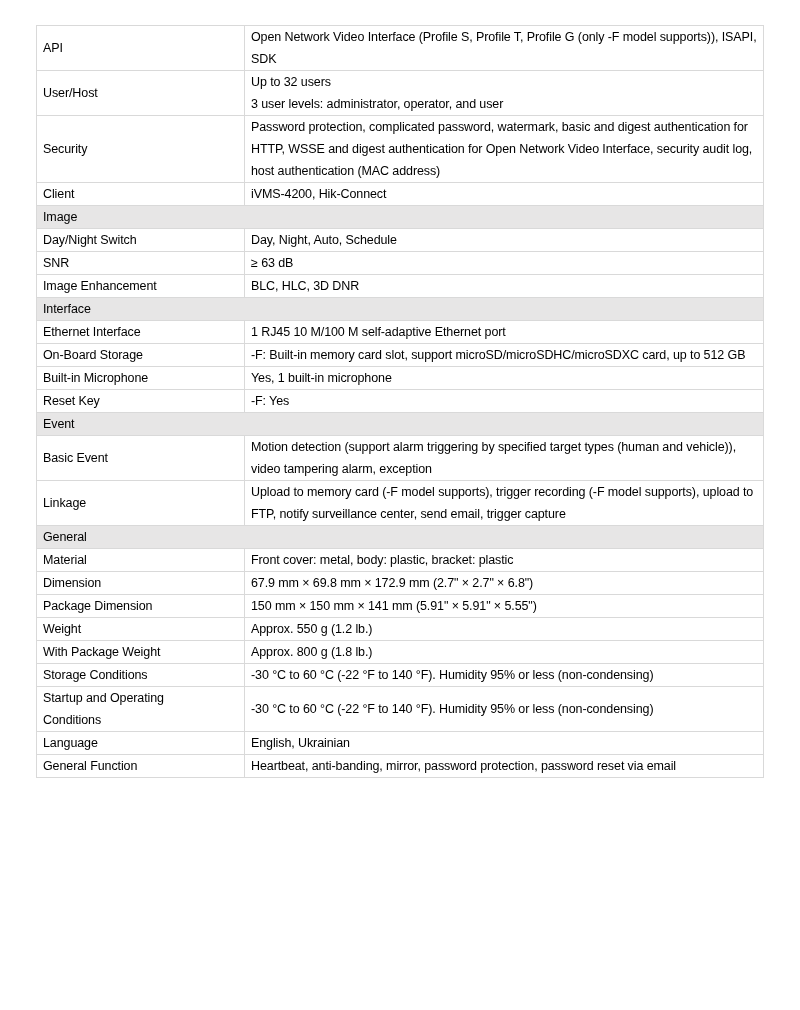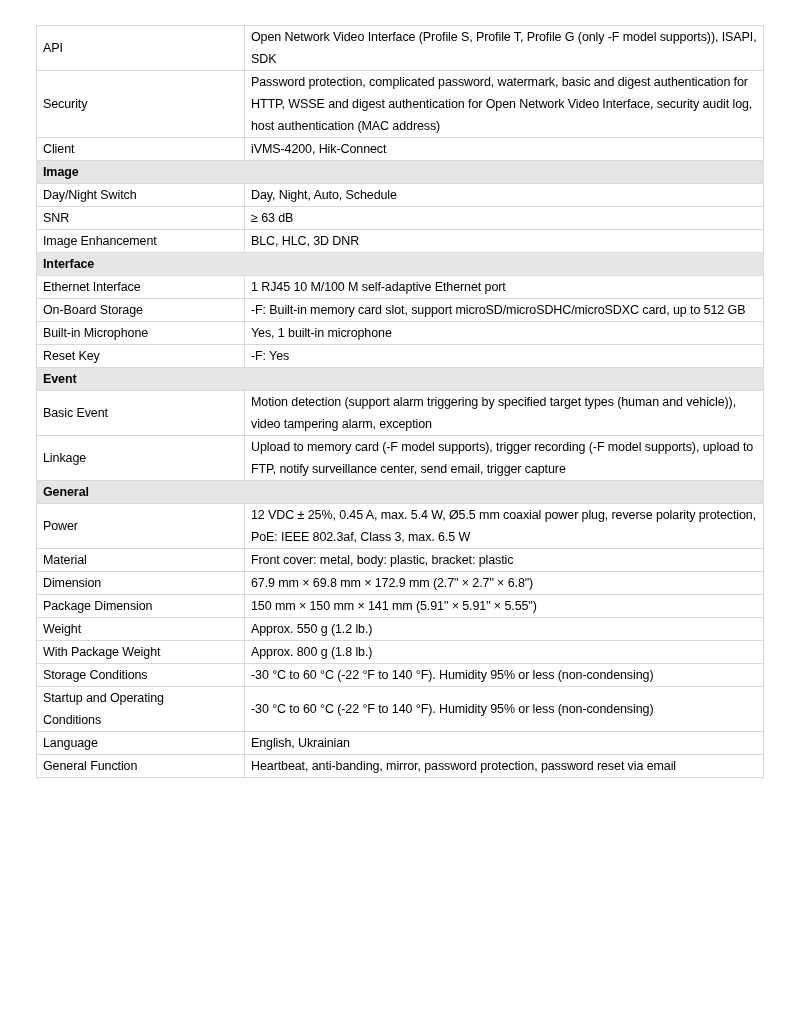--- a/index.html
+++ b/index.html
@@ -47,37 +47,42 @@
     word-wrap: break-word;
   }
   td.label-cell {
     white-space: pre-line;
   }
   td.value-cell {
     white-space: pre-line;
   }
   tr.section-row td {
     background: var(--section-bg);
-    font-weight: bold;
+    font-weight: normal;
     height: 21px;
   }
 </style>
 </head>
 <body>
 
 <div class="page">
   <table class="spec-table">
     <colgroup>
       <col class="col-label">
       <col class="col-value">
     </colgroup>
     <tbody id="table-body">
         <tr class="spec-row">
           <td class="label-cell">API</td>
           <td class="value-cell">Open Network Video Interface (Profile S, Profile T, Profile G (only -F model supports)), ISAPI, SDK</td>
+        </tr>
+        <tr class="spec-row">
+          <td class="label-cell">User/Host</td>
+          <td class="value-cell">Up to 32 users
+3 user levels: administrator, operator, and user</td>
         </tr>
         <tr class="spec-row">
           <td class="label-cell">Security</td>
           <td class="value-cell">Password protection, complicated password, watermark, basic and digest authentication for HTTP, WSSE and digest authentication for Open Network Video Interface, security audit log, host authentication (MAC address)</td>
         </tr>
         <tr class="spec-row">
           <td class="label-cell">Client</td>
           <td class="value-cell">iVMS-4200, Hik-Connect</td>
         </tr>
         <tr class="section-row">
@@ -122,25 +127,20 @@
           <td class="value-cell">Motion detection (support alarm triggering by specified target types (human and vehicle)), video tampering alarm, exception</td>
         </tr>
         <tr class="spec-row">
           <td class="label-cell">Linkage</td>
           <td class="value-cell">Upload to memory card (-F model supports), trigger recording (-F model supports), upload to FTP, notify surveillance center, send email, trigger capture</td>
         </tr>
         <tr class="section-row">
           <td colspan="2">General</td>
         </tr>
         <tr class="spec-row">
-          <td class="label-cell">Power</td>
-          <td class="value-cell">12 VDC ± 25%, 0.45 A, max. 5.4 W, Ø5.5 mm coaxial power plug, reverse polarity protection,
-PoE: IEEE 802.3af, Class 3, max. 6.5 W</td>
-        </tr>
-        <tr class="spec-row">
           <td class="label-cell">Material</td>
           <td class="value-cell">Front cover: metal, body: plastic, bracket: plastic</td>
         </tr>
         <tr class="spec-row">
           <td class="label-cell">Dimension</td>
           <td class="value-cell">67.9 mm × 69.8 mm × 172.9 mm (2.7" × 2.7" × 6.8")</td>
         </tr>
         <tr class="spec-row">
           <td class="label-cell">Package Dimension</td>
           <td class="value-cell">150 mm × 150 mm × 141 mm (5.91" × 5.91" × 5.55")</td>

